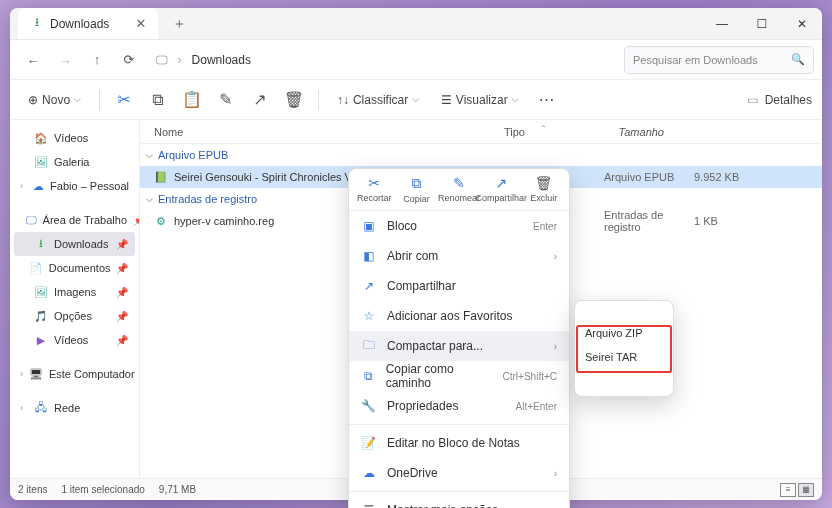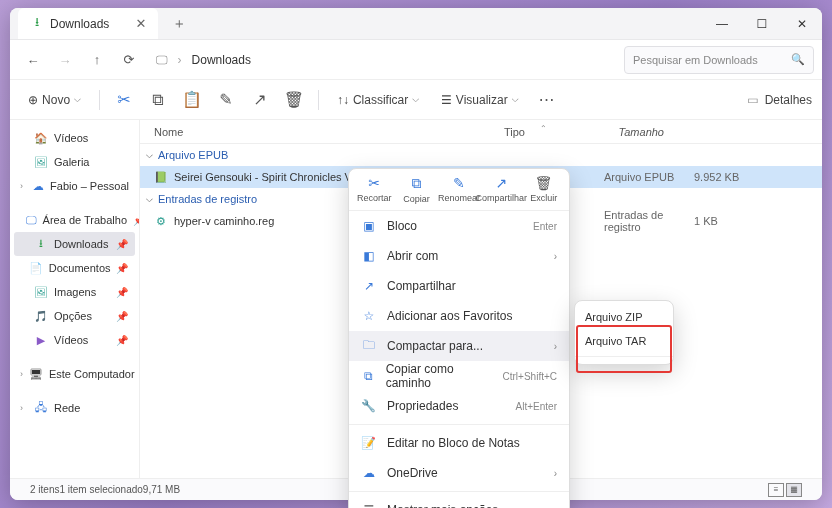--- a/index.html
+++ b/index.html
@@ -50,24 +50,24 @@
 .ctx-main { top: 168px; left: 348px; width: 222px; }
 .ctx-toprow { display: flex; justify-content: space-around; padding: 6px 4px; border-bottom: 1px solid #eee; }
 .ctx-top-item { display: flex; flex-direction: column; align-items: center; gap: 2px; font-size: 9px; color: #555; cursor: pointer; width: 40px; }
 .ctx-top-item .ci { font-size: 14px; color: #3a7ad9; }
 .ctx-item { display: flex; align-items: center; gap: 10px; height: 30px; padding: 0 12px; cursor: pointer; }
 .ctx-item:hover, .ctx-item.hover { background: #f0f0f4; }
 .ctx-item .ci { width: 16px; color: #3a7ad9; text-align: center; }
 .ctx-item .arrow { margin-left: auto; color: #888; font-size: 10px; }
 .ctx-item .shortcut { margin-left: auto; color: #888; font-size: 10px; }
 .ctx-sep { height: 1px; background: #eee; margin: 3px 0; }
-.ctx-sub { top: 300px; left: 574px; width: 100px; padding: 4px 0; }
+.ctx-sub { top: 300px; left: 574px; width: 100px; padding: 20px 0; }
 .sub-item { height: 24px; display: flex; align-items: center; padding: 0 10px; cursor: pointer; font-size: 11px; }
 .highlight-box { position: absolute; border: 2px solid #e53935; border-radius: 3px; pointer-events: none; z-index: 60; }
-.statusbar { height: 22px; border-top: 1px solid #eee; display: flex; align-items: center; padding: 0 20px; font-size: 10px; color: #555; gap: 0; background: #fafafc; }
+.statusbar { height: 22px; border-top: 1px solid #eee; display: flex; align-items: center; padding: 0 8px; font-size: 10px; color: #555; gap: 14px; background: #fafafc; }
 .status-right { margin-left: auto; display: flex; gap: 2px; }
 .view-toggle { width: 16px; height: 14px; border: 1px solid #888; display: inline-flex; align-items: center; justify-content: center; font-size: 8px; cursor: pointer; }
 .blue { color: #3a7ad9; }
 .green { color: #2e9e4b; }
 .orange { color: #e08a2e; }
 .red { color: #d9534f; }
 .purple { color: #8a5bc7; }
 .teal { color: #2a9d8f; }
 </style>
 </head>
@@ -326,17 +326,17 @@
     </div>
   <div class="ctx-sep"></div>
   <div class="ctx-item">
       <span class="ci" style="color:#555">☰</span>
       <span>Mostrar mais opções</span>
     </div>
 </div>
 
 <div class="ctx-menu ctx-sub">
   <div class="sub-item">Arquivo ZIP</div>
-  <div class="sub-item">Arquivo TAR</div>
+  <div class="sub-item">Seirei TAR</div>
   <div class="ctx-sep"></div>
 </div>
 
 <div class="highlight-box" style="top:325px; left:576px; width:96px; height:48px;"></div>
 
 </body></html>

